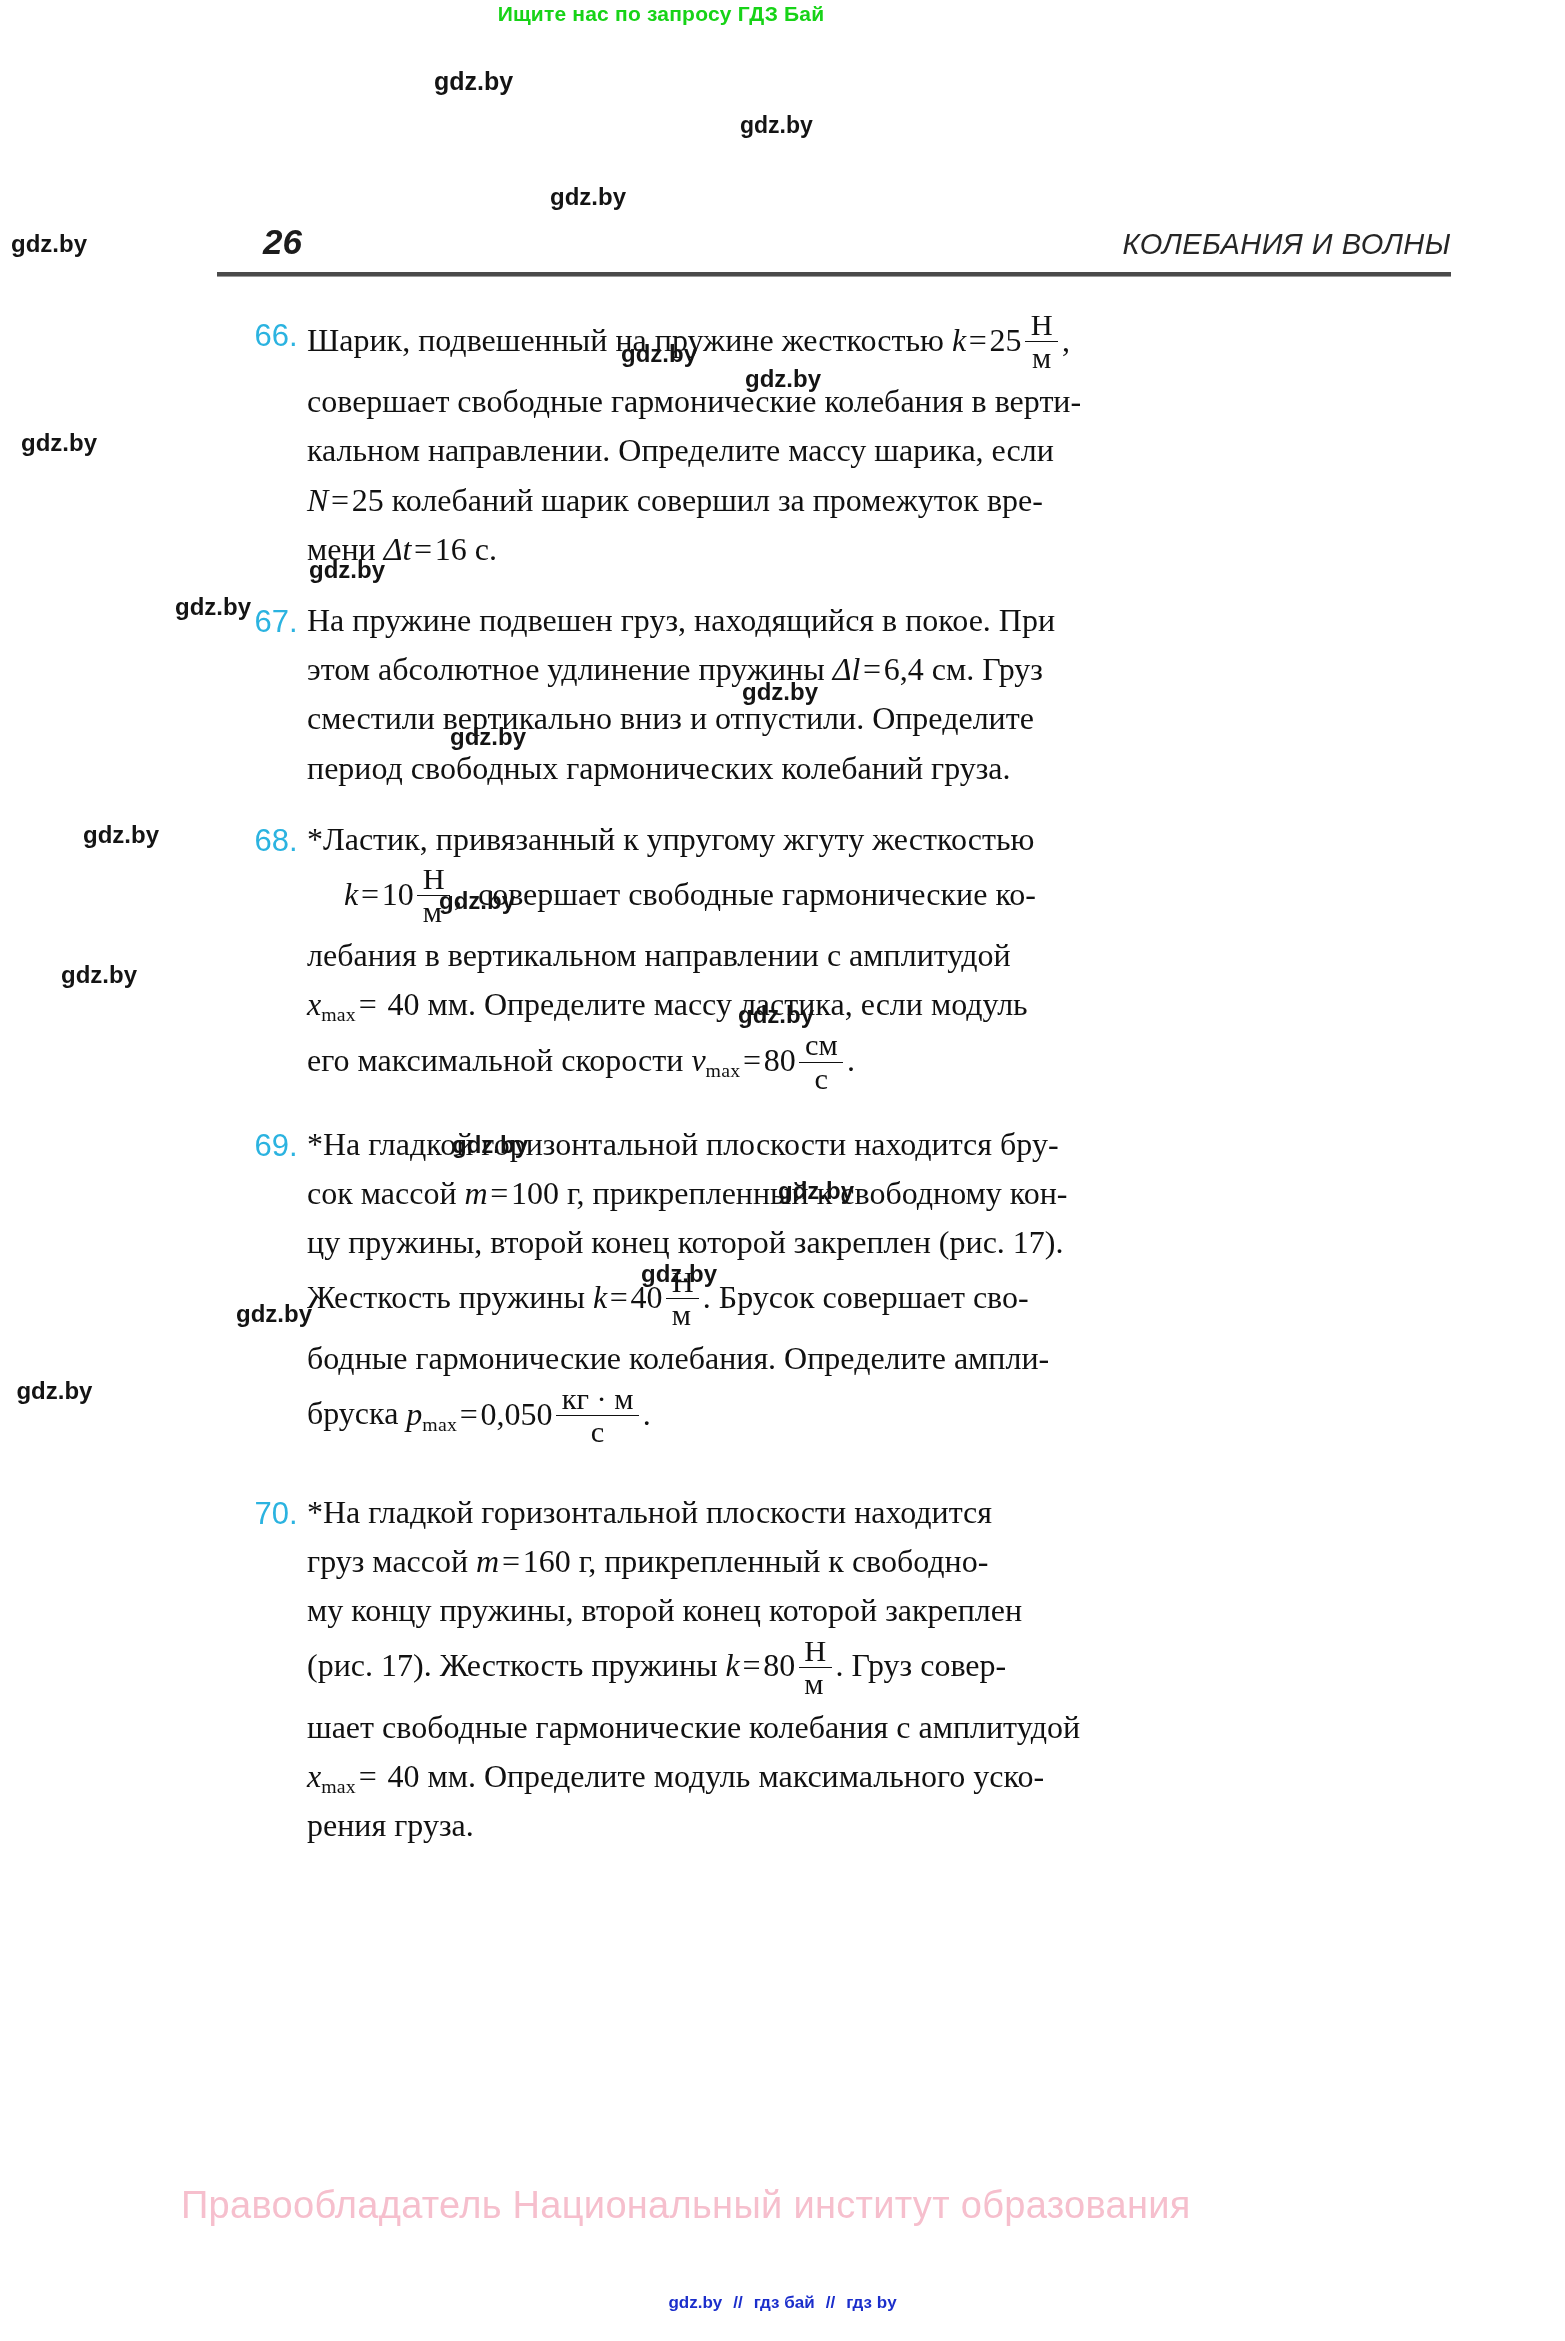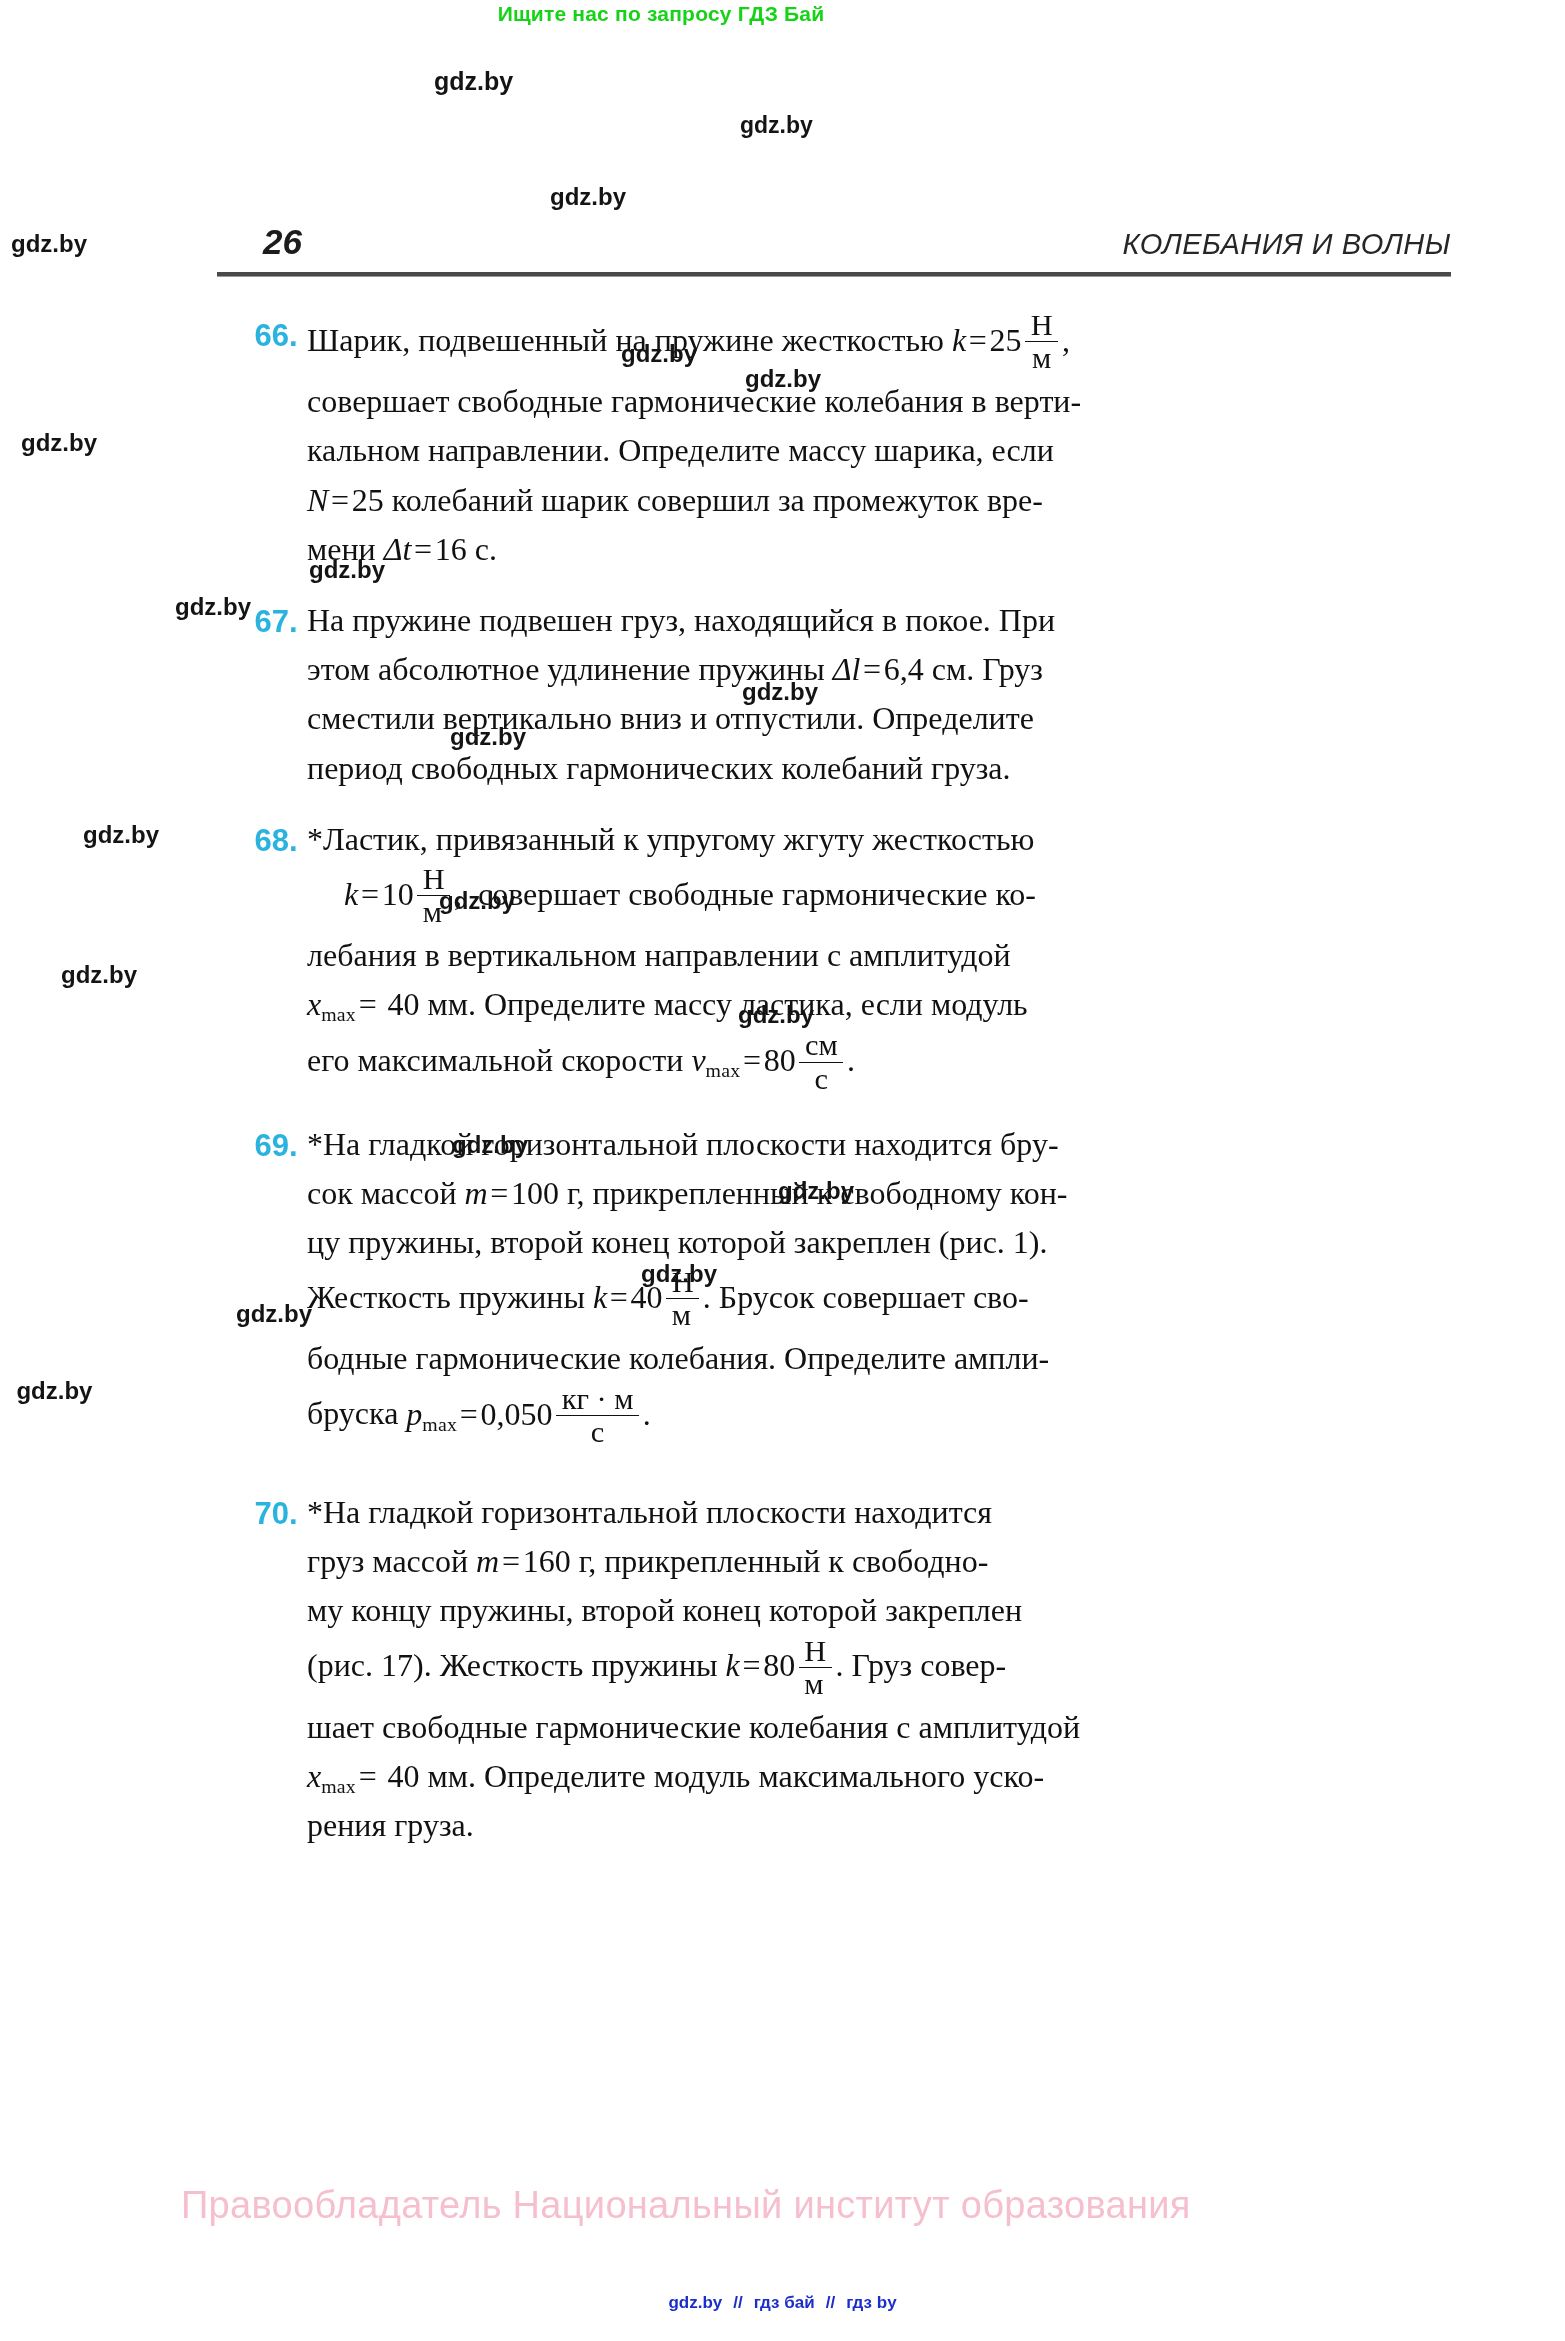--- a/index.html
+++ b/index.html
@@ -84,21 +84,21 @@
     margin-bottom: 12.8px;
   }
   .pnum {
     position: absolute;
     left: 14.6px;
     top: 7.3px;
     width: 66px;
     text-align: right;
     font-family: "Liberation Sans", sans-serif;
     font-size: 31px;
-    font-weight: 700;
+    font-weight: 400;
     color: #2bb3e0;
   }
   .pbody {
     margin-left: 90px;
     font-family: "Liberation Serif", serif;
     font-size: 32px;
     color: #111111;
     line-height: 1.48;
   }
   .pbody p {
@@ -243,21 +243,21 @@
       </div>
     </div>
 
     <div class="problem" style="margin-top:24px;">
       <div class="pnum">69.</div>
       <div class="pbody">
         <p class="just"><span class="star">*</span><span>На гладкой горизонтальной плоскости находится бру-</span></p>
         <p class="just"><span>сок массой</span>
           <span class="nowrap"><span class="mi">m</span><span class="mop">=</span><span class="mn">100</span></span>
           <span>г, прикрепленный к свободному кон-</span></p>
-        <p class="just">цу пружины, второй конец которой закреплен (рис. 1).</p>
+        <p class="just">цу пружины, второй конец которой закреплен (рис. 17).</p>
         <p class="just"><span>Жесткость пружины</span>
           <span class="nowrap"><span class="mi">k</span><span class="mop">=</span><span class="mn">40</span><span class="frac"><span class="num">Н</span><span class="den">м</span></span><span>.</span></span>
           <span>Брусок совершает сво-</span></p>
         <p class="just">бодные гармонические колебания. Определите ампли-</p>
         <p><span>бруска</span>
           <span class="nowrap"><span class="mi">p</span><span class="sub">max</span><span class="mop">=</span><span class="mn">0,050</span><span class="frac"><span class="num">кг · м</span><span class="den">с</span></span><span>.</span></span></p>
       </div>
     </div>
 
     <div class="problem" style="margin-top:39px;">

